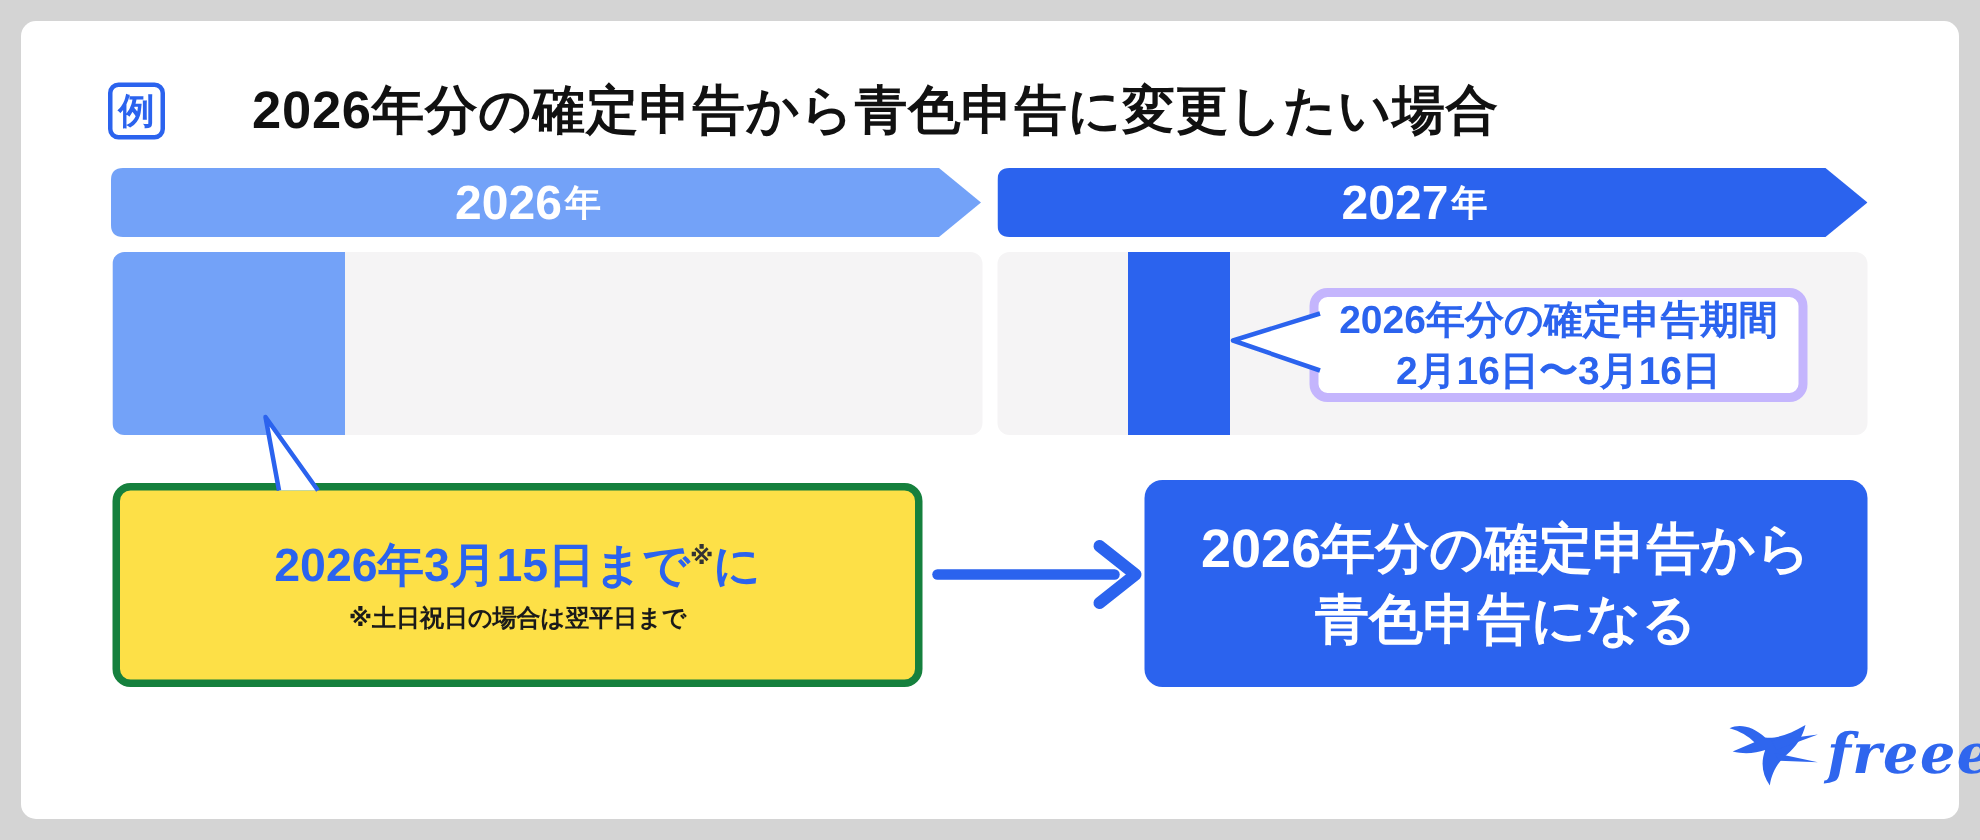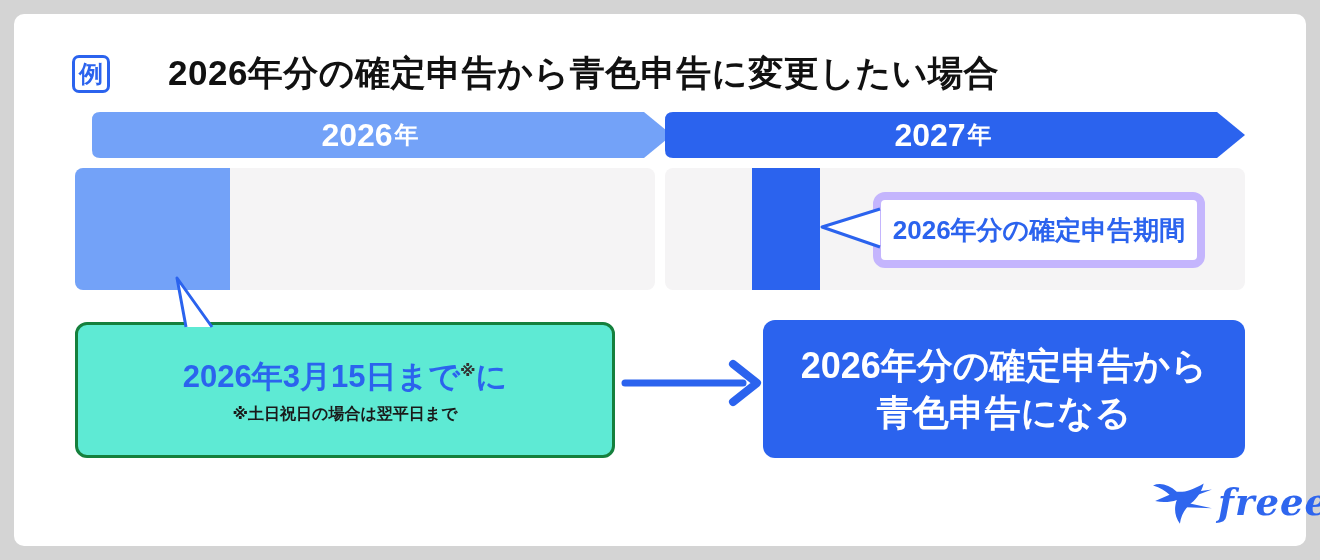--- a/index.html
+++ b/index.html
@@ -25,43 +25,43 @@
   
   .banner{position:absolute;top:98px;width:580px;height:46px;}
   .banner svg{position:absolute;left:0;top:0;}
   .banner .year{
     position:absolute;left:0;top:0;width:556px;height:46px;
     display:flex;align-items:center;justify-content:center;
     color:#fff;font-weight:800;
   }
   .year .num{font-size:32px;}
   .year .suffix{font-size:24px;margin-left:2px;}
-  .banner-left{left:78px;}
+  .banner-left{left:60px;}
   .banner-right{left:651px;text-align:right;}
 
   
   .bar{position:absolute;top:154px;width:580px;height:122px;background:#F5F4F5;border-radius:8px;overflow:hidden;}
   .bar-left{left:61px;}
   .bar-right{left:651px;}
   .seg-light{position:absolute;left:0;top:0;width:155px;height:122px;background:#73A2F8;}
   .seg-dark{position:absolute;left:87px;top:0;width:68px;height:122px;background:#2B63EE;}
 
   
   .filing-bubble{
     position:absolute;left:859px;top:178px;width:332px;height:76px;
-    background:#fff;border:8px solid #c4b5fd;border-radius:12px;box-sizing:border-box;
+    background:#fff;border:6px solid #c4b5fd;border-radius:12px;box-sizing:border-box;
     display:flex;flex-direction:column;align-items:center;justify-content:center;
     color:#2B63EE;font-weight:800;font-size:26px;line-height:34px;text-align:center;
   }
   .filing-tail{position:absolute;left:791px;top:181px;}
 
   
   .deadline-bubble{
     position:absolute;left:61px;top:308px;width:540px;height:136px;
-    background:#5eead4;border:3px solid #15803d;border-radius:12px;box-sizing:border-box;
+    background:#fde047;border:5px solid #15803d;border-radius:12px;box-sizing:border-box;
     display:flex;flex-direction:column;align-items:center;justify-content:center;
     text-align:center;
   }
   .deadline-line{color:#2B63EE;font-weight:800;font-size:31px;line-height:39px;}
   .deadline-line sup{color:#333333;font-size:16px;font-weight:bold;vertical-align:super;}
   .deadline-note{color:#1A1A1A;font-weight:bold;font-size:16px;line-height:30px;margin-top:2px;}
   .deadline-tail{position:absolute;left:126px;top:256px;}
 
   
   .flow-arrow{position:absolute;left:601px;top:341px;}
@@ -114,20 +114,21 @@
   <div class="bar bar-left">
     <div class="seg-light"></div>
   </div>
 
   <div class="bar bar-right">
     <div class="seg-dark"></div>
   </div>
 
   <div class="filing-bubble">
     <div>2026年分の確定申告期間</div>
+    <div>2月16日〜3月16日</div>
   </div>
   <svg class="filing-tail" width="80" height="60">
     <path d="M75 14 L17 32 L75 52" fill="#FFFFFF" stroke="#2B63EE" stroke-width="3" stroke-linejoin="round"></path>
   </svg>
 
   <div class="deadline-bubble">
     <div class="deadline-line">
       <span>2026年3月15日まで</span><sup>※</sup><span>に</span>
     </div>
     <div class="deadline-note">※土日祝日の場合は翌平日まで</div>

